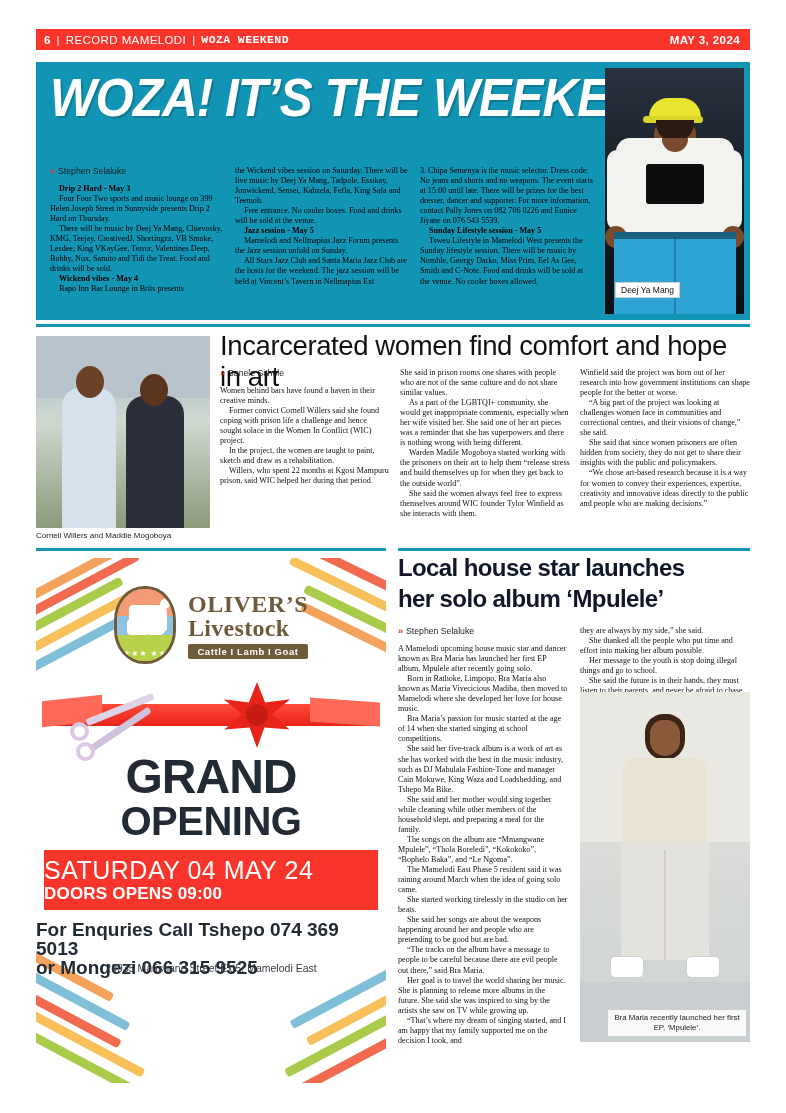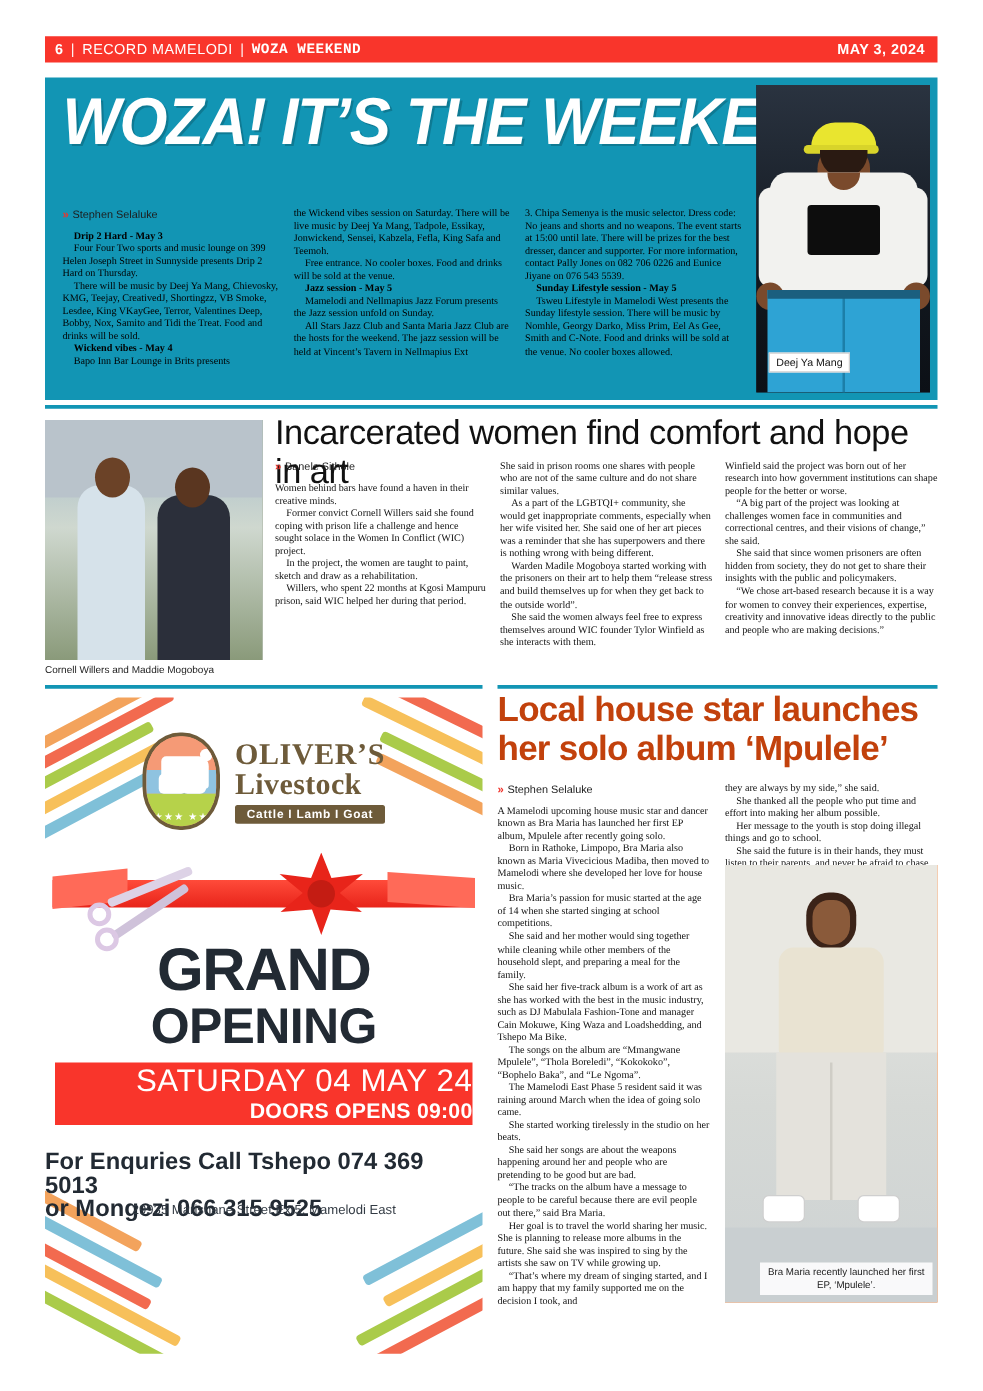--- a/index.html
+++ b/index.html
@@ -154,38 +154,38 @@
   .sc-ring1{position:absolute;left:0;top:22px;width:19px;height:19px;border:4px solid #dcc8e4;border-radius:50%;}
   .sc-ring2{position:absolute;left:6px;top:42px;width:19px;height:19px;border:4px solid #dcc8e4;border-radius:50%;}
   .sc-blade1{position:absolute;left:14px;top:6px;width:72px;height:7px;background:#ddd2e6;transform:rotate(-22deg);border-radius:3px;}
   .sc-blade2{position:absolute;left:14px;top:26px;width:72px;height:7px;background:#cfc2da;transform:rotate(-34deg);border-radius:3px;}
   .ad-grand { position:absolute; left:0; right:0; top:196px; text-align:center;
               font-family:"Liberation Sans", sans-serif; font-weight:700;
               font-size:48px; line-height:46px; color:#222a33; letter-spacing:-1px; }
   .ad-opening { position:absolute; left:0; right:0; top:243px; text-align:center;
                 font-family:"Liberation Sans", sans-serif; font-weight:700;
                 font-size:40px; line-height:40px; color:#222a33; letter-spacing:-0.5px; }
-  .ad-datebar { position:absolute; left:8px; top:292px; width:334px; height:50px;
+  .ad-datebar { position:absolute; left:8px; top:292px; width:334px; height:60px;
                 background:#f9352b; display:flex; flex-direction:column;
-                align-items:flex-end; justify-content:center; }
+                align-items:flex-start; justify-content:center; }
   .ad-date { font-family:"Liberation Sans", sans-serif; font-weight:400;
              font-size:25px; color:#ffffff; letter-spacing:.5px; line-height:28px; }
   .ad-doors { font-family:"Liberation Sans", sans-serif; font-weight:700;
               font-size:17px; color:#ffffff; letter-spacing:.2px; line-height:20px; }
   .ad-enq { position:absolute; left:0; right:0; top:362px; text-align:left;
             font-family:"Liberation Sans", sans-serif; font-weight:700;
             font-size:19px; line-height:19px; color:#222a33; }
   .ad-addr { position:absolute; left:0; right:0; top:404px; text-align:center;
              font-family:"Liberation Sans", sans-serif; font-weight:400;
              font-size:10.5px; color:#333b44; }
 
   
   .story3 { position:absolute; left:398px; top:552px; width:352px; height:535px; }
   .s3-head { font-family:"Liberation Sans", sans-serif; font-weight:700;
-             font-size:28px; line-height:31px; color:#c2410c; letter-spacing:-0.6px; }
+             font-size:24px; line-height:31px; color:#0f172a; letter-spacing:-0.6px; }
   .s3-cols { position:absolute; left:0; top:74px; width:352px; height:455px;
              display:flex; gap:12px; }
   .s3-col { width:170px; }
   .s3-photo { position:absolute; right:0; top:140px; width:170px; height:350px;
               overflow:hidden; background:#f97316; }
   .s3p-bg{position:absolute;inset:0;background:linear-gradient(180deg,#e8e9e6 0%,#d6d9d6 55%,#cdd2d3 100%);}
   .s3p-wall{position:absolute;left:0;top:0;width:100%;height:150px;background:#e9e8e2;}
   .s3p-head{position:absolute;left:50%;transform:translateX(-50%);top:22px;width:40px;height:46px;border-radius:20px 20px 22px 22px;background:#3b2318;}
   .s3p-face{position:absolute;left:50%;transform:translateX(-50%);top:28px;width:30px;height:36px;border-radius:15px 15px 17px 17px;background:#8a5a3a;}
   .s3p-top{position:absolute;left:50%;transform:translateX(-50%);top:66px;width:84px;height:86px;background:#e9e3d2;border-radius:12px 12px 4px 4px;}
@@ -404,22 +404,22 @@
     <div class="s3-cols">
       <div class="s3-col">
         <div class="byline">
           <span class="byline-arrows">»</span>
           <span class="byline-name onwhite">Stephen Selaluke</span>
         </div>
         <div class="body-txt">
             <p class="noind">A Mamelodi upcoming house music star and dancer known as Bra Maria has launched her first EP album, Mpulele after recently going solo.</p>
             <p>Born in Rathoke, Limpopo, Bra Maria also known as Maria Vivecicious Madiba, then moved to Mamelodi where she developed her love for house music.</p>
             <p>Bra Maria’s passion for music started at the age of 14 when she started singing at school competitions.</p>
+            <p>She said her five-track album is a work of art as she has worked with the best in the music industry, such as DJ Mabulala Fashion-Tone and manager Cain Mokuwe, King Waza and Loadshedding, and Tshepo Ma Bike.</p>
             <p>She said and her mother would sing together while cleaning while other members of the household slept, and preparing a meal for the family.</p>
-            <p>She said her five-track album is a work of art as she has worked with the best in the music industry, such as DJ Mabulala Fashion-Tone and manager Cain Mokuwe, King Waza and Loadshedding, and Tshepo Ma Bike.</p>
             <p>The songs on the album are “Mmangwane Mpulele”, “Thola Boreledi”, “Kokokoko”, “Bophelo Baka”, and “Le Ngoma”.</p>
             <p>The Mamelodi East Phase 5 resident said it was raining around March when the idea of going solo came.</p>
             <p>She started working tirelessly in the studio on her beats.</p>
             <p>She said her songs are about the weapons happening around her and people who are pretending to be good but are bad.</p>
             <p>“The tracks on the album have a message to people to be careful because there are evil people out there,” said Bra Maria.</p>
             <p>Her goal is to travel the world sharing her music. She is planning to release more albums in the future. She said she was inspired to sing by the artists she saw on TV while growing up.</p>
             <p>“That’s where my dream of singing started, and I am happy that my family supported me on the decision I took, and</p>
           </div>
       </div>
       <div class="s3-col">

